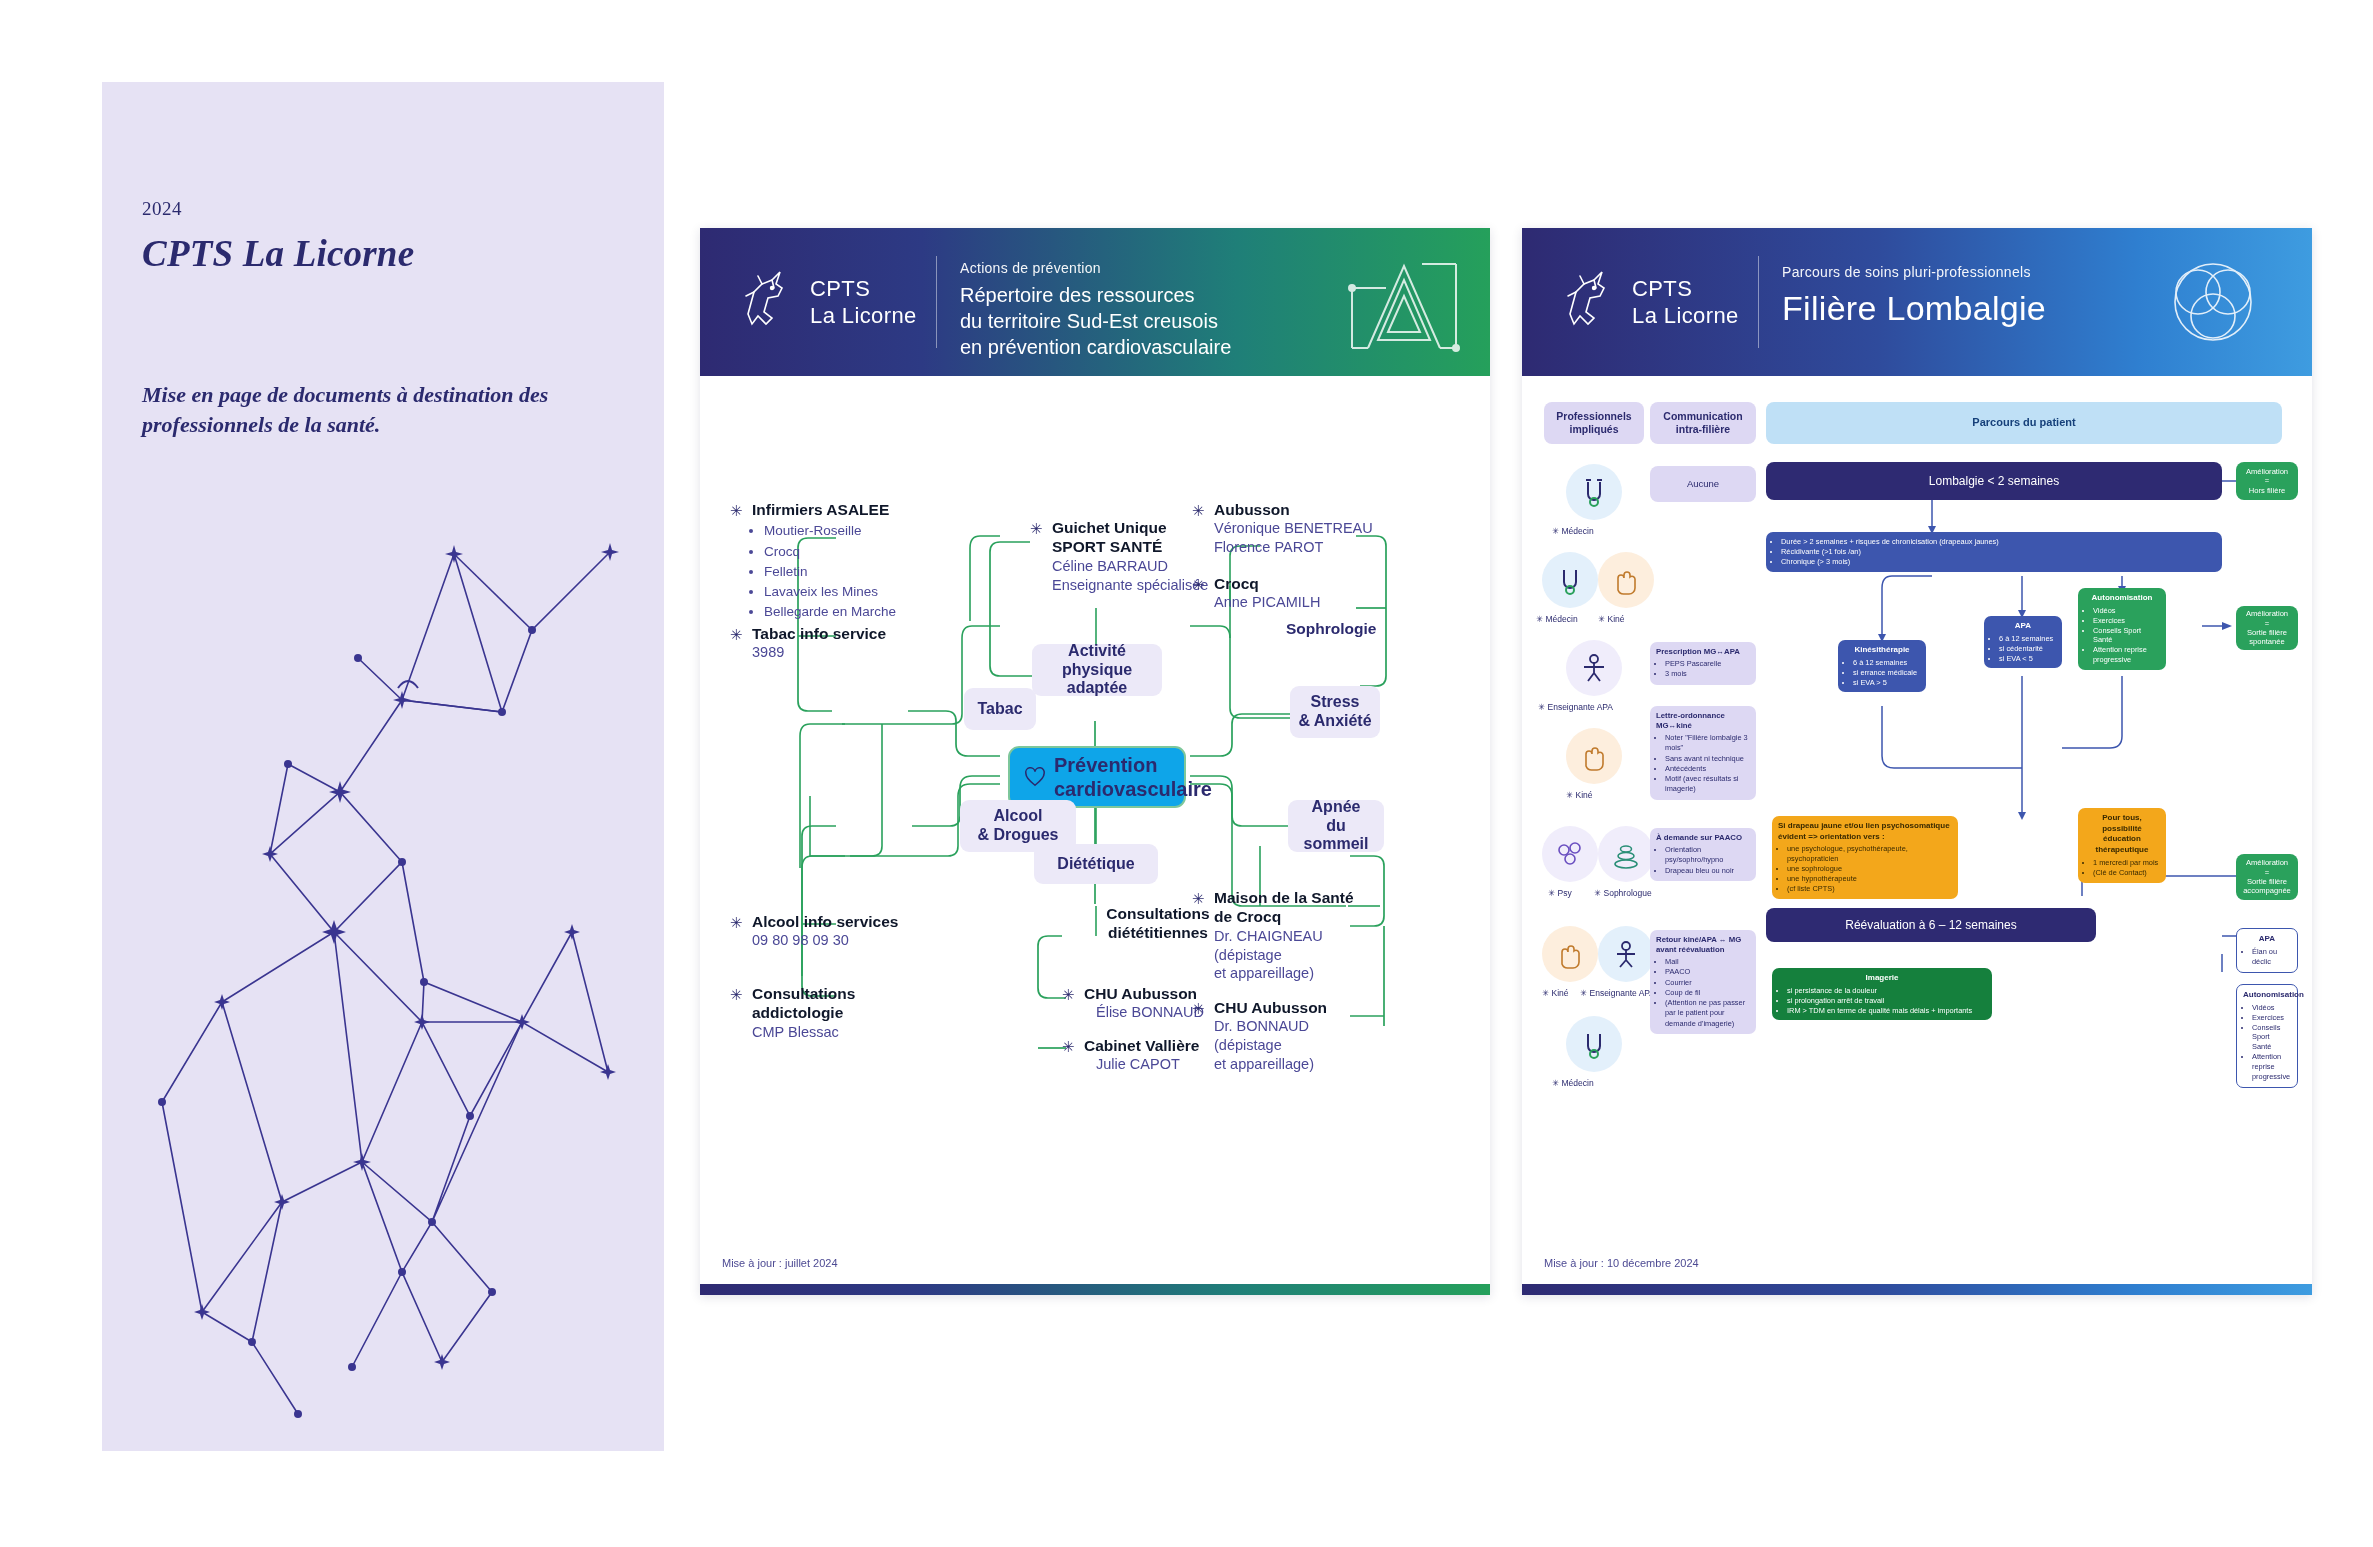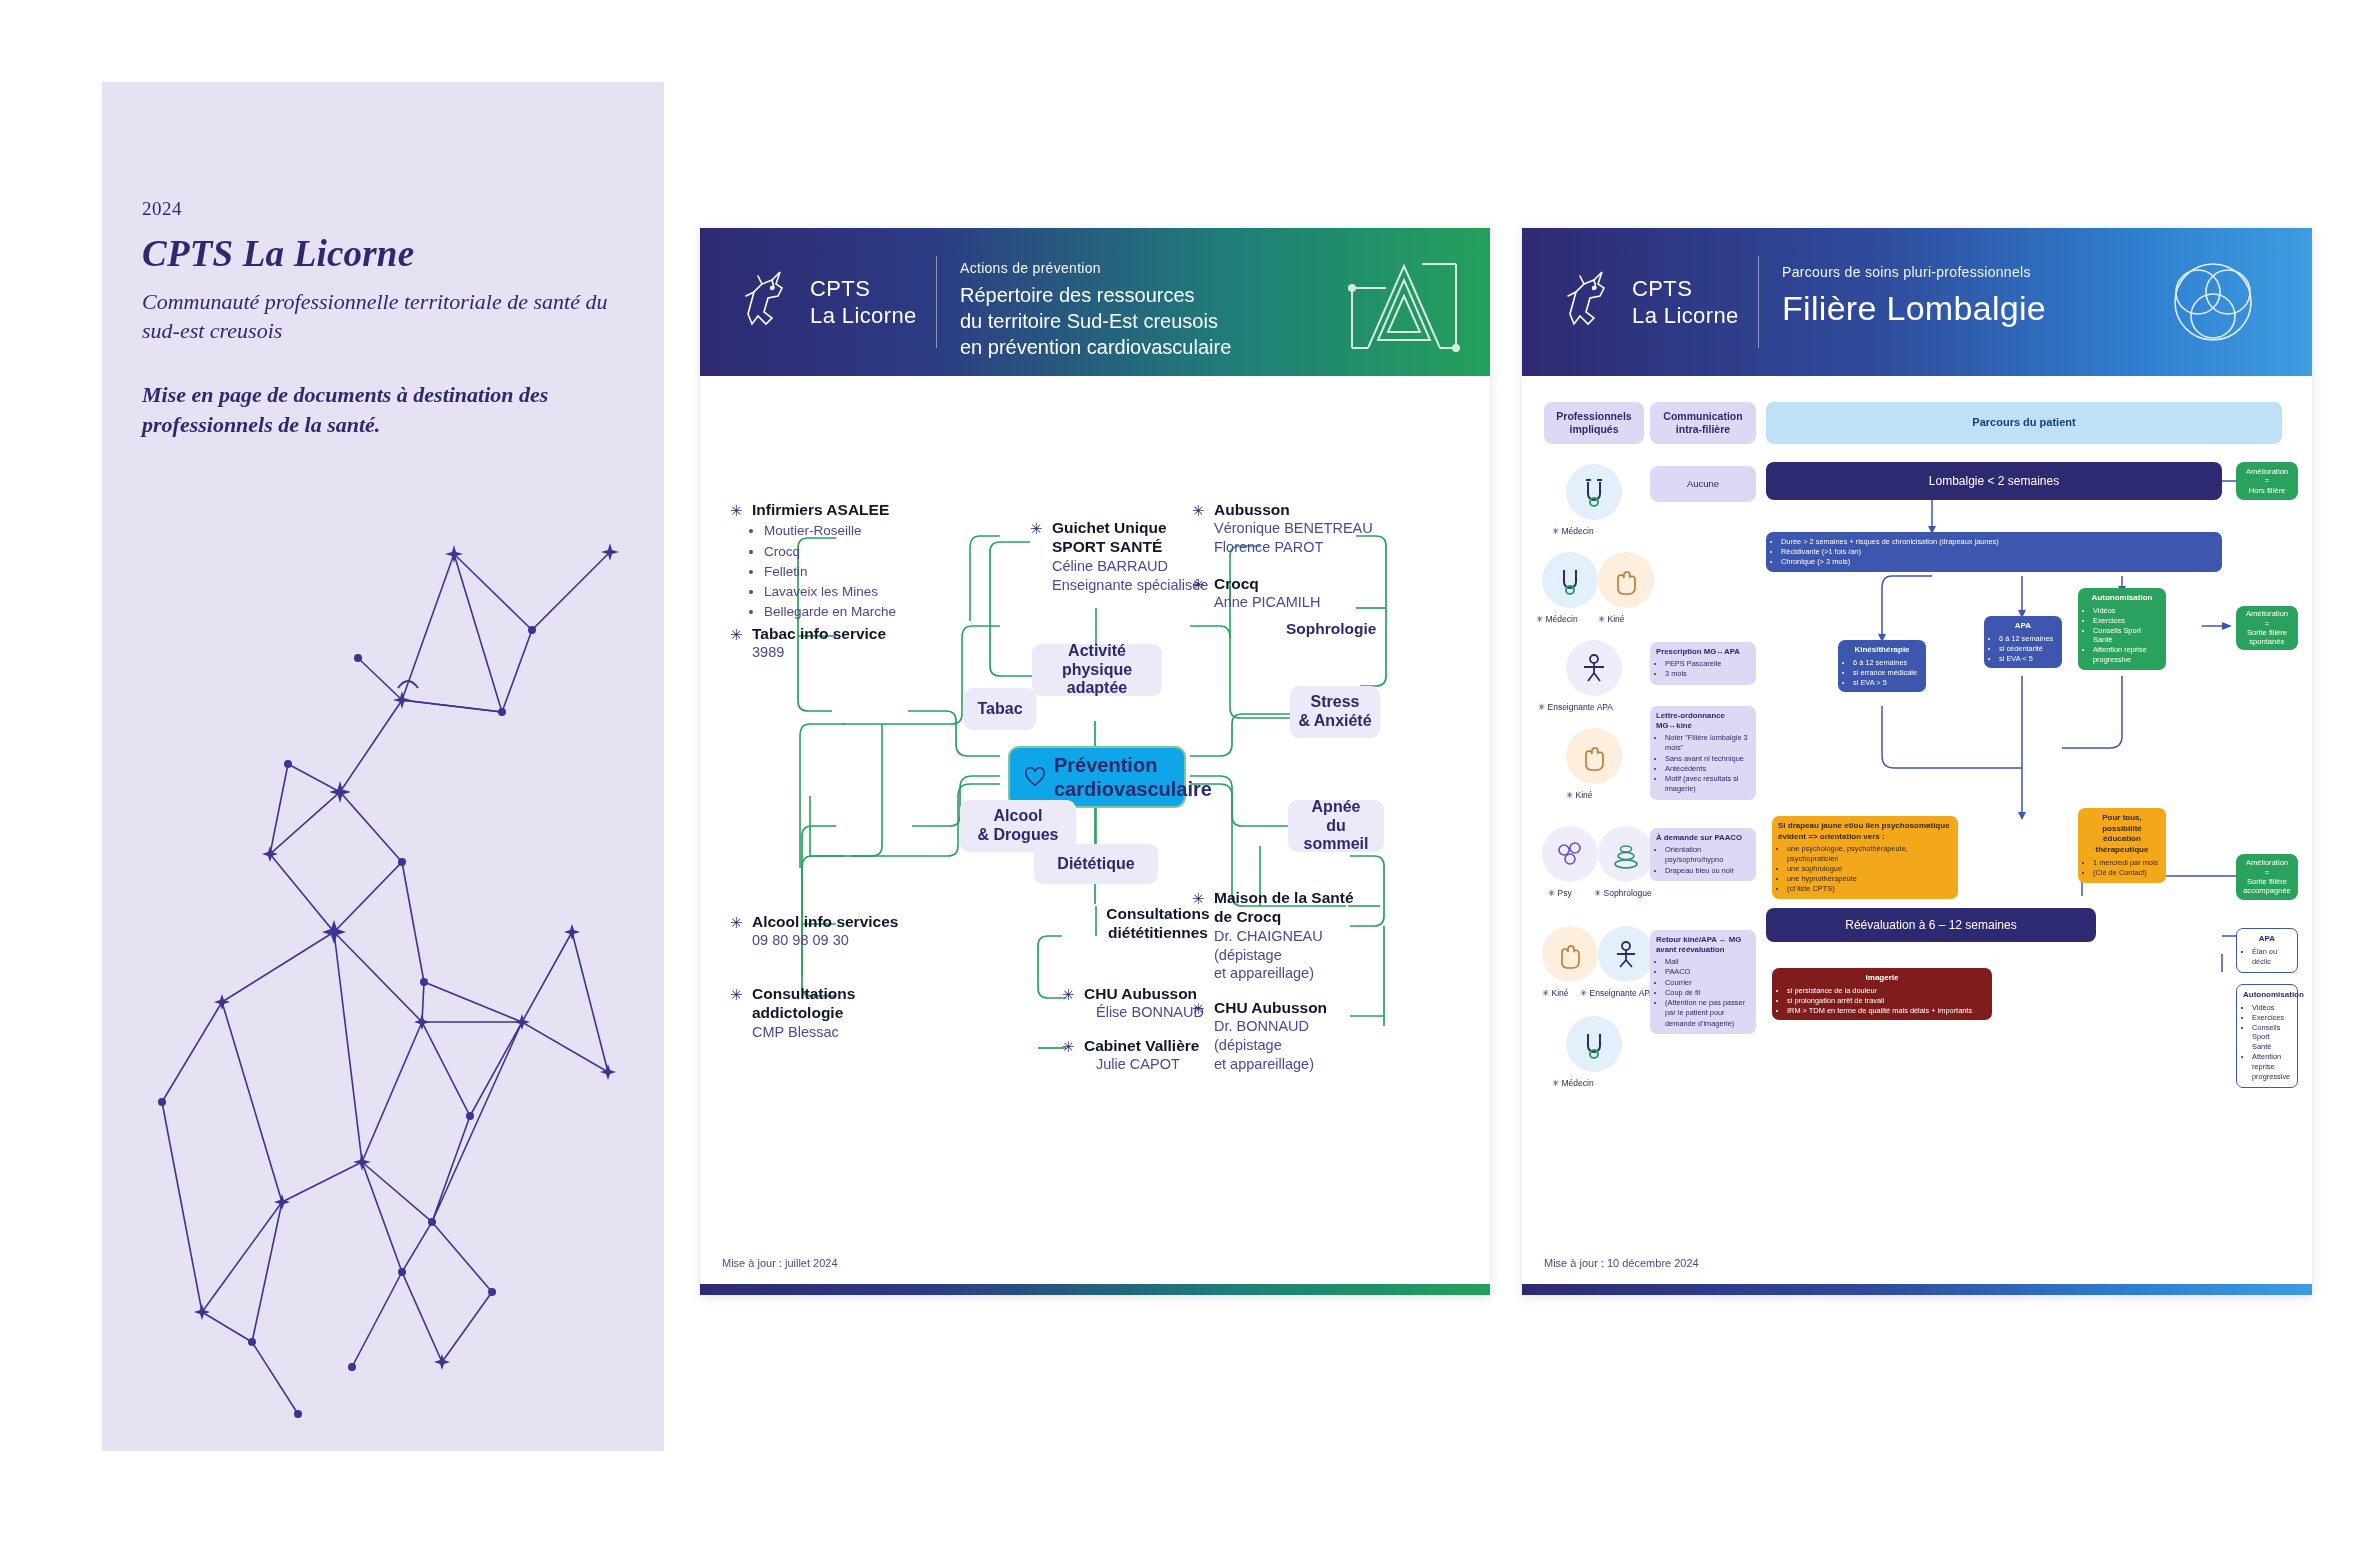--- a/index.html
+++ b/index.html
@@ -136,21 +136,20 @@
   .av-label { position:absolute; font-size:8.5px; color:#2b2a6e; white-space:nowrap; }
 
   .smalltxt { position:absolute; font-size:8.5px; color:#2b2a6e; }
 </style>
 </head>
 <body>
 
 <div class="cover">
   <div class="cover-year">2024</div>
   <div class="cover-title">CPTS La Licorne</div>
-  <div class="cover-sub">Communauté professionnelle territoriale de santé du sud-est creusois</div>
   <div class="cover-desc">Mise en page de documents à destination des professionnels de la santé.</div>
 
   <svg class="constellation" viewBox="0 0 562 990">
     <g stroke="#3a3590" stroke-width="1.6" fill="none">
       <polyline points="508,90 430,168 400,250 352,92 400,250 300,238 352,92"></polyline>
       <polyline points="400,250 300,238 238,330 300,238 256,196"></polyline>
       <polyline points="238,330 186,302 168,392 238,330 300,400 238,330"></polyline>
       <polyline points="300,400 322,520 300,400 232,470 168,392 232,470 120,540"></polyline>
       <polyline points="232,470 320,560 322,520 420,560 320,560 368,654 420,560 506,610"></polyline>
       <polyline points="320,560 260,700 232,470 260,700 180,740 120,540 180,740 100,850"></polyline>
@@ -707,21 +706,21 @@
     <div class="boxlist" style="left:556px; top:432px; width:88px; background:#f3a71b; color:#3a2a00;">
       <span class="bt">Pour tous, possibilité éducation thérapeutique</span>
       <ul>
         <li>1 mercredi par mois</li>
         <li>(Clé de Contact)</li>
       </ul>
     </div>
 
     <div class="pill blue-dark" style="left:244px; top:532px; width:330px; height:34px; font-size:12px;">Réévaluation à 6 – 12 semaines</div>
 
-    <div class="boxlist" style="left:250px; top:592px; width:220px; background:#7f1d1d; color:#fff;">
+    <div class="boxlist" style="left:250px; top:592px; width:220px; background:#15803d; color:#fff;">
       <span class="bt">Imagerie</span>
       <ul>
         <li>si persistance de la douleur</li>
         <li>si prolongation arrêt de travail</li>
         <li>IRM &gt; TDM en terme de qualité mais délais + importants</li>
       </ul>
     </div>
 
     <div class="pill green" style="left:714px; top:86px; width:62px; height:38px; font-size:7.6px;">
       <div>

